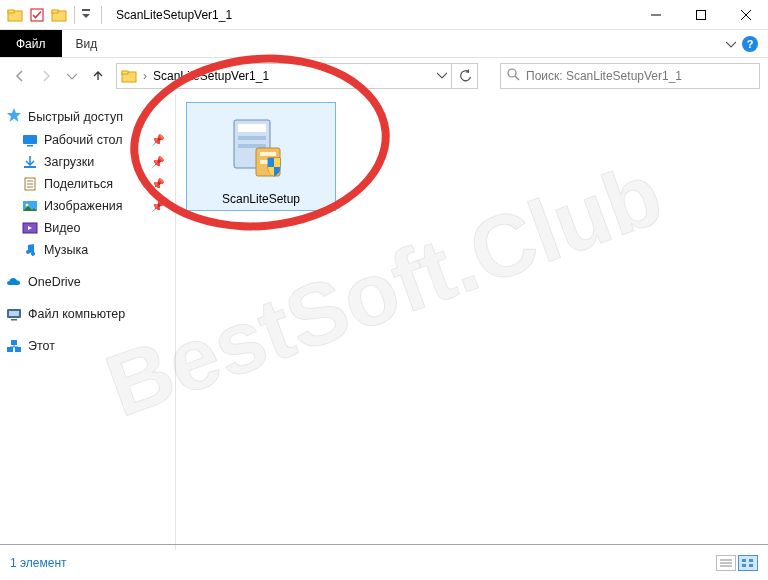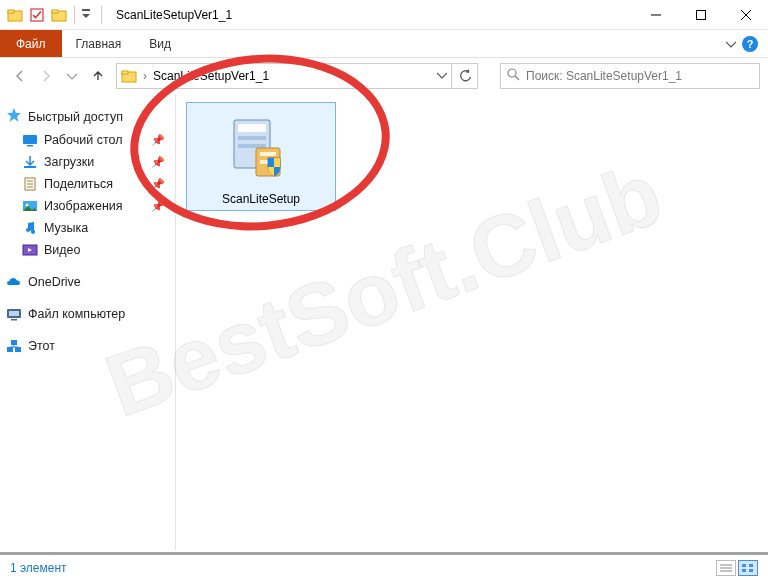--- a/index.html
+++ b/index.html
@@ -10,21 +10,21 @@
 .qat { display: flex; align-items: center; gap: 4px; padding: 0 6px; }
 .qat-icon { width: 18px; height: 18px; display: flex; align-items: center; justify-content: center; }
 .title-sep { width: 1px; height: 18px; background: #ccc; margin: 0 2px; }
 .title-text { font-size: 12px; color: #000; padding-left: 6px; }
 .title-spacer { flex: 1; }
 .win-controls { display: flex; }
 .win-btn { width: 45px; height: 30px; display: flex; align-items: center; justify-content: center; }
 
 
 .ribbon { height: 28px; background: #fff; display: flex; align-items: stretch; border-bottom: 1px solid #e1e1e1; }
-.file-tab { background: #c2410c; color: #fff; font-size: 12px; padding: 0 16px; display: flex; align-items: center; }
+.file-tab { background: #000000; color: #fff; font-size: 12px; padding: 0 16px; display: flex; align-items: center; }
 .ribbon-tab { font-size: 12px; color: #333; padding: 0 14px; display: flex; align-items: center; }
 .ribbon-spacer { flex: 1; }
 .ribbon-right { display: flex; align-items: center; padding-right: 10px; gap: 6px; }
 .help-circle { width: 16px; height: 16px; border-radius: 50%; background: #1e88e5; color: #fff; font-size: 11px; line-height: 16px; text-align: center; font-weight: bold; }
 
 
 .navbar { height: 36px; display: flex; align-items: center; gap: 6px; padding: 4px 8px; }
 .nav-arrows { display: flex; align-items: center; gap: 2px; }
 .nav-arrow { width: 24px; height: 24px; display: flex; align-items: center; justify-content: center; color: #999; }
 .nav-arrow.enabled { color: #333; }
@@ -42,21 +42,21 @@
 .quick-star { color: #4aa9ff; }
 .indent { padding-left: 22px; }
 .tree-gap { height: 10px; }
 
 .content { flex: 1; border-left: 1px solid #e5e5e5; position: relative; padding-top: 8px; padding-left: 10px; }
 .file-item { width: 150px; border: 1px solid #7bb6e8; background: #e5f3ff; display: flex; flex-direction: column; align-items: center; padding: 8px 4px 4px 4px; }
 .file-icon-box { width: 90px; height: 75px; display: flex; align-items: center; justify-content: center; position: relative; }
 .file-label { font-size: 12px; color: #000; padding-top: 6px; text-align: center; }
 
 
-.statusbar { position: absolute; bottom: 0; left: 0; right: 0; height: 28px; border-top: 3px solid #a3a3a3; display: flex; align-items: center; padding: 0 10px; font-size: 12px; color: #1979ca; }
+.statusbar { position: absolute; bottom: 0; left: 0; right: 0; height: 36px; border-top: 1px solid #a3a3a3; display: flex; align-items: center; padding: 0 10px; font-size: 12px; color: #1979ca; }
 .view-toggles { margin-left: auto; display: flex; gap: 2px; }
 .view-toggle { width: 20px; height: 16px; border: 1px solid #bbb; }
 
 
 .watermark {
   position: absolute; top: 50%; left: 50%; transform: translate(-50%, -50%) rotate(-20deg);
   font-size: 88px; font-weight: 600; color: rgba(0,0,0,0.04); white-space: nowrap; pointer-events: none;
   -webkit-text-stroke: 1px rgba(0,0,0,0.08);
 }
 
@@ -124,21 +124,20 @@
       <svg width="10" height="10">
           <line x1="0" y1="0" x2="10" y2="10" stroke="#000"></line>
           <line x1="10" y1="0" x2="0" y2="10" stroke="#000"></line>
         </svg>
     </div>
   </div>
 </div>
 
 <div class="ribbon">
   <div class="file-tab">Файл</div>
-  <div class="ribbon-tab">Главная</div>
   <div class="ribbon-tab">Вид</div>
   <div class="ribbon-spacer"></div>
   <div class="ribbon-right">
     <span>
       <svg width="10" height="10">
           <path d="M0 3 L5 8 L10 3" fill="none" stroke="#555" stroke-width="1.2"></path>
         </svg>
     </span>
     <span class="help-circle">?</span>
   </div>
@@ -251,33 +250,33 @@
             <circle cx="5" cy="7" r="1.5" fill="#fff176"></circle>
             <path d="M1 13 L6 8 L10 12 L12 10 L15 13 Z" fill="#2e7d32"></path>
           </svg>
         </span>
       <span class="label">Изображения</span>
       <span class="pin">📌</span>
     </div>
     <div class="tree-item indent">
       <span class="ico">
           <svg width="16" height="16">
-            <path d="M6 12 A2 2 0 1 1 6 8 L6 3 L12 2 L12 10 A2 2 0 1 1 10 10" fill="#1e88e5"></path>
-          </svg>
-        </span>
-      <span class="label">Музыка</span>
-    </div>
-    <div class="tree-item indent">
-      <span class="ico">
-          <svg width="16" height="16">
             <rect x="1" y="3" width="14" height="10" fill="#7e57c2" stroke="#4527a0"></rect>
             <polygon points="6,6 6,10 10,8" fill="#fff"></polygon>
           </svg>
         </span>
       <span class="label">Видео</span>
+    </div>
+    <div class="tree-item indent">
+      <span class="ico">
+          <svg width="16" height="16">
+            <path d="M6 12 A2 2 0 1 1 6 8 L6 3 L12 2 L12 10 A2 2 0 1 1 10 10" fill="#1e88e5"></path>
+          </svg>
+        </span>
+      <span class="label">Музыка</span>
     </div>
 
     <div class="tree-gap"></div>
     <div class="tree-item">
       <span class="ico">
           <svg width="16" height="16">
             <path d="M3 11 Q1 11 1 9 Q1 7 3.5 7 Q4 4 7.5 4 Q10 4 11 6.5 Q14 6 14 9 Q14 11 12 11 Z" fill="#0a84d6"></path>
           </svg>
         </span>
       <span class="label">OneDrive</span>

